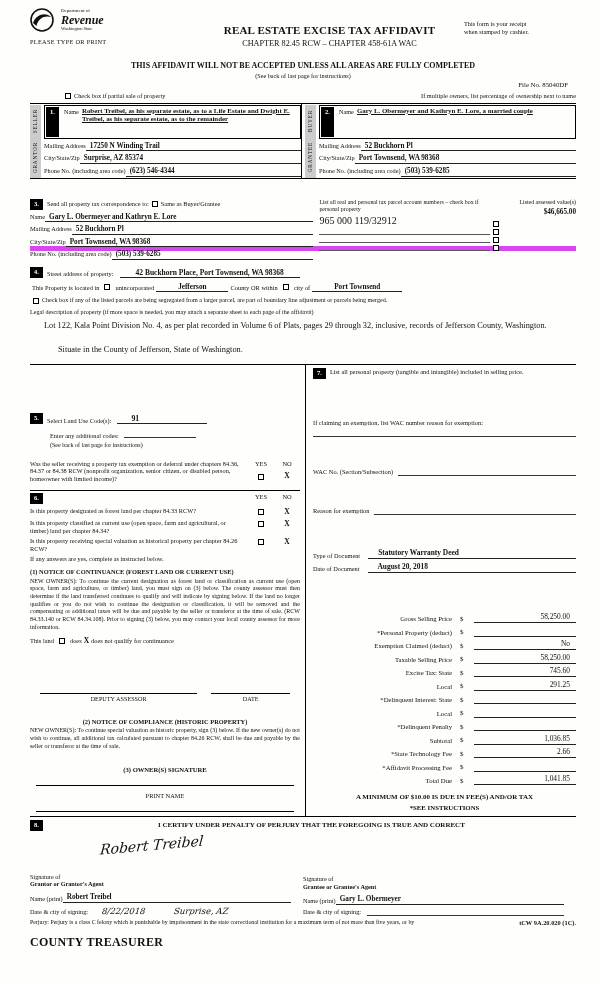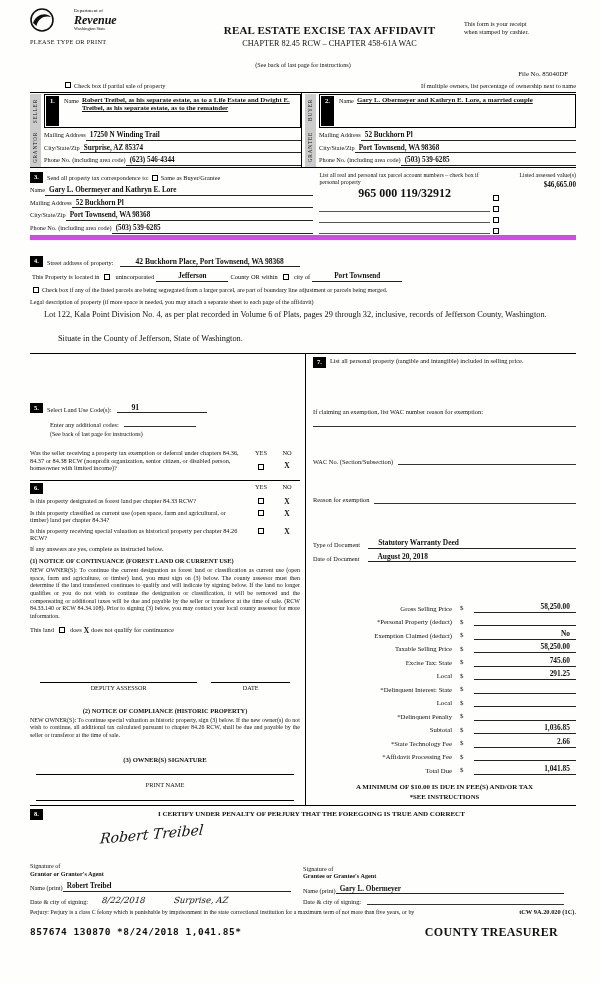--- a/index.html
+++ b/index.html
@@ -15,21 +15,21 @@
   .cb { display:inline-block; width:6px; height:6px; border:1px solid #000;
     background:#fff; vertical-align:middle; margin:0 3px; flex:0 0 auto; }
   .blank { display:inline-block; border-bottom:1px solid #333; height:8px; }
   .fval { font-weight:bold; font-size:7.2px; border-bottom:1px solid #222; flex:1; padding-left:4px; white-space:nowrap; overflow:hidden; }
   .flbl { font-size:6.3px; white-space:nowrap; }
   .frow { display:flex; align-items:flex-start; margin-top:3px; }
   .xans { font-weight:bold; font-size:7.5px; text-align:center; }
   
   .hdr { display:flex; height:52px; }
   .hdr-left { width:165px; }
-  .logo { display:flex; align-items:center; gap:20px; }
+  .logo { display:flex; align-items:center; gap:7px; }
   .logo-txt .lg1 { font-size:5px; }
   .logo-txt .lg2 { font-size:12px; font-weight:bold; font-style:italic; line-height:1; }
   .logo-txt .lg3 { font-size:4.5px; }
   .typeprint { font-size:6.3px; margin-top:6px; letter-spacing:0.3px; }
   .hdr-mid { flex:1; text-align:center; padding-top:16px; }
   .title { font-size:11px; font-weight:bold; letter-spacing:0.2px; }
   .subtitle { font-size:8.2px; margin-top:2px; }
   .hdr-right { width:112px; font-size:6.3px; padding-top:12px; }
   .warning { text-align:center; font-weight:bold; font-size:8px; margin-top:1px; }
   .seeback { text-align:center; font-size:6.2px; margin-top:1px; }
@@ -42,30 +42,30 @@
   .party { flex:1; display:flex; padding-top:1px; }
   .party.buyer { border-left:1px solid #000; padding-left:3px; }
   .vstrip { width:11px; background:#ccc; display:flex; flex-direction:column;
     align-items:center; justify-content:space-around; margin-right:3px; }
   .vtxt { writing-mode:vertical-rl; transform:rotate(180deg); font-size:5.3px; letter-spacing:0.8px; }
   .pmain { flex:1; display:flex; flex-direction:column; }
   .namebox { border:1px solid #000; display:flex; padding:1px; min-height:34px; }
   .nlbl { font-size:6.3px; margin:1px 3px 0 1px; }
   .nval { flex:1; font-weight:bold; font-size:6.9px; text-decoration:underline; }
   
-  .sec3 { border-top:1px solid #000; height:68px; display:flex; padding-top:4px; }
+  .sec3 { border-top:1px solid #000; height:68px; display:flex; padding-top:20px; }
   .s3l { width:53%; padding-right:6px; }
   .s3top { display:flex; align-items:center; font-size:6.3px; }
   .s3r { flex:1; display:flex; flex-direction:column; }
   .s3rhdr { display:flex; }
   .parcelhdr { flex:1; font-size:5.9px; padding-right:4px; }
   .assessedcol { width:80px; text-align:right; font-size:5.9px; }
   .assessedval { font-weight:bold; font-size:7.2px; margin-top:2px; }
   .prow { display:flex; align-items:flex-end; height:11px; padding-right:74px; }
-  .ptext { flex:1; text-align:center; font-weight:bold; font-size:12px; }
+  .ptext { flex:1; text-align:left; font-weight:normal; font-size:10px; }
   .pblank { flex:1; border-bottom:1px solid #555; height:8px; }
   
   .sec4 { border-top:5px solid #d946ef; height:118px; padding-top:16px; }
   .s4r1 { display:flex; align-items:flex-end; }
   .s4street { font-weight:bold; font-size:7.5px; border-bottom:1px solid #222; padding:0 16px; margin-left:6px; }
   .s4r2 { margin-top:5px; font-size:6.4px; display:flex; align-items:center; flex-wrap:nowrap; gap:2px; padding-left:2px;}
   .uslot { font-weight:bold; font-size:7.2px; border-bottom:1px solid #222; padding:0 22px; }
   .s4r3 { margin-top:5px; font-size:6.1px; display:flex; align-items:center; }
   .s4r4 { margin-top:5px; font-size:6.1px; }
   .s4legal { margin:4px 0 0 14px; font-size:8.3px; width:520px; }
@@ -108,21 +108,21 @@
   .s7exempt { font-size:6.4px; }
   .s7line { border-bottom:1px solid #333; height:9px; margin-top:2px; }
   .s7wac, .s7reason { display:flex; align-items:flex-end; font-size:6.4px; }
   .s7wac .blank, .s7reason .blank { flex:1; margin-left:5px; }
   .s7doc { display:flex; align-items:flex-end; margin-top:4px; }
   .docval { font-weight:bold; font-size:7.4px; border-bottom:1px solid #222; flex:1; margin-left:8px; padding-left:10px; }
   .money { margin-top:6px; }
   .mrow { display:flex; align-items:flex-end; height:13.5px; }
   .mlbl { flex:1; text-align:right; font-size:6.7px; padding-right:8px; white-space:nowrap; }
   .mdollar { width:14px; font-size:7px; }
-  .mval { width:102px; text-align:right; border-bottom:1px solid #222; font-weight:bold; font-size:7.4px; padding-right:6px; }
+  .mval { width:102px; text-align:right; border-bottom:1px solid #222; font-weight:normal; font-size:7.4px; padding-right:6px; }
   .minnote { font-weight:bold; font-size:7px; text-align:center; margin-top:8px; }
   .seeinstr { font-weight:bold; font-size:6.8px; text-align:center; margin-top:2px; }
   
   .sec8 { border-top:1px solid #000; height:100px; padding-top:3px; display:flex; flex-direction:column; }
   .s8hdr { display:flex; align-items:center; }
   .certify { flex:1; text-align:center; font-weight:bold; font-size:7px; }
   .s8cols { flex:1; display:flex; margin-top:4px; }
   .s8col { flex:1; display:flex; flex-direction:column; padding-right:12px; }
   .sigarea { flex:1; position:relative; min-height:30px; }
   .siglbl { position:absolute; bottom:2px; left:0; font-size:6.2px; }
@@ -161,20 +161,21 @@
     </div>
     <div class="hdr-mid">
       <div class="title">REAL ESTATE EXCISE TAX AFFIDAVIT</div>
       <div class="subtitle">CHAPTER 82.45 RCW – CHAPTER 458-61A WAC</div>
     </div>
     <div class="hdr-right">
       <div>This form is your receipt</div>
       <div>when stamped by cashier.</div>
     </div>
   </div>
+  <div class="warning">THIS AFFIDAVIT WILL NOT BE ACCEPTED UNLESS ALL AREAS ARE FULLY COMPLETED</div>
   <div class="seeback">(See back of last page for instructions)</div>
   <div class="fileno">File No. 85040DF</div>
   <div class="partialrow">
     <span class="cb"></span>
     <span>Check box if partial sale of property</span>
     <span class="pr-r">If multiple owners, list percentage of ownership next to name</span>
   </div>
 
   <div class="parties">
     <div class="party">
@@ -518,17 +519,16 @@
         </div>
       </div>
     </div>
   </div>
 
   <div class="perjury">
     <span>Perjury: Perjury is a class C felony which is punishable by imprisonment in the state correctional institution for a maximum term of not more than five years, or by</span>
     <span class="rcw">tCW 9A.20.020 (1C).</span>
   </div>
   <div class="stamprow">
-    <span class="stamp">857674 130870 *8/24/2018 1,041.85*</span>
     <span class="treasurer">COUNTY TREASURER</span>
   </div>
 
 </div>
 
 </body></html>

